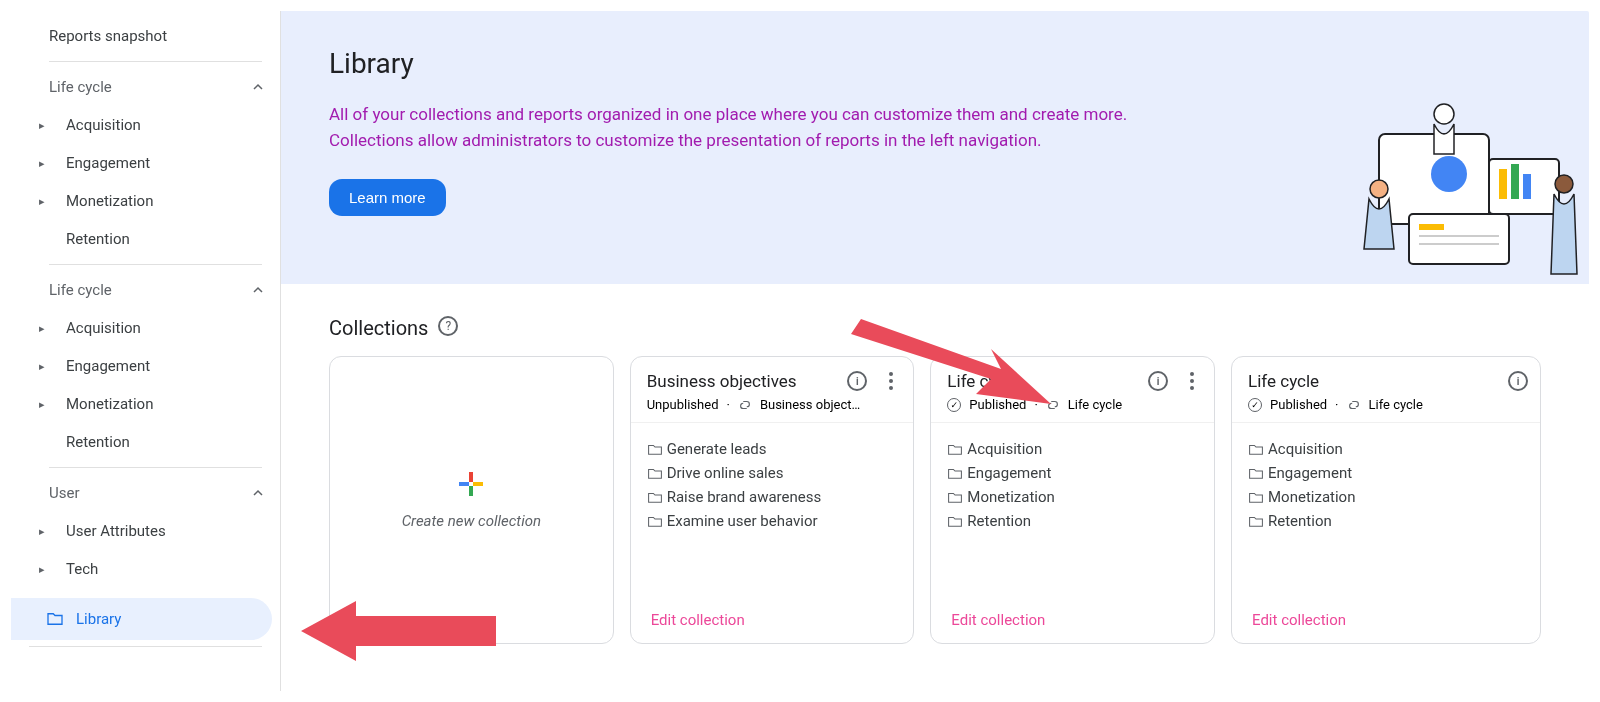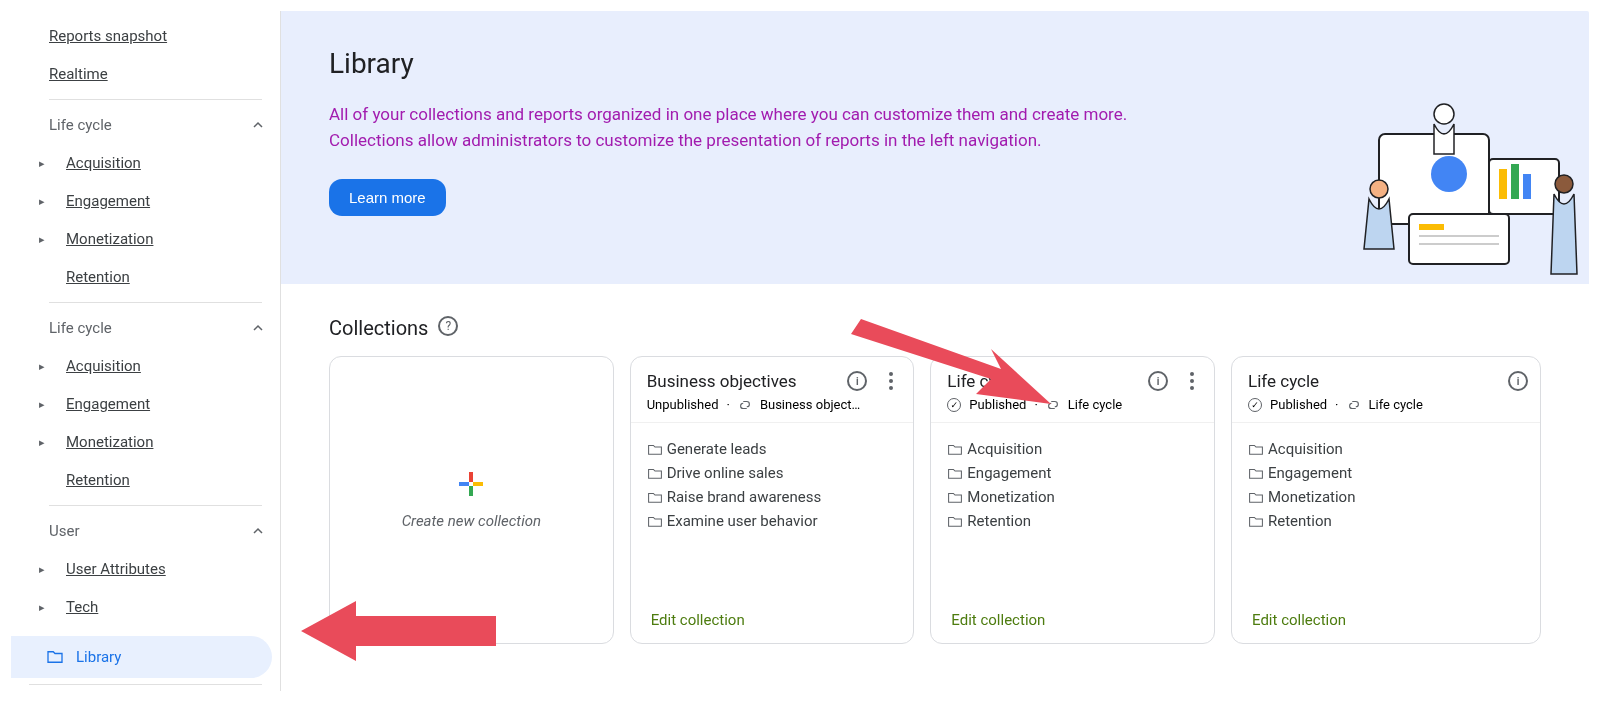--- a/index.html
+++ b/index.html
@@ -1,21 +1,21 @@
 <!DOCTYPE html>
 <html><head>
 <meta charset="utf-8">
 <style>
 * { box-sizing: border-box; margin: 0; padding: 0; }
 body { font-family: 'Google Sans', Roboto, Arial, sans-serif; background: #888; overflow: hidden; }
 .frame { width: 1600px; height: 702px; background: #fff; position: relative; margin: 0; }
 .inner { position: absolute; top: 11px; left: 11px; right: 11px; bottom: 11px; background: #fff; display: flex; border-radius: 2px; overflow: hidden; }
 
 .sidebar { width: 270px; background: #fff; border-right: 1px solid #e0e0e0; overflow-y: auto; padding-top: 6px; }
-.side-item { display: flex; align-items: center; height: 38px; padding: 0 14px 0 38px; font-size: 15px; color: #3c4043; cursor: pointer; text-decoration: underline; }
+.side-item { display: flex; align-items: center; height: 38px; padding: 0 14px 0 38px; font-size: 15px; color: #3c4043; cursor: pointer; }
 .side-sub { padding-left: 55px; }
 .side-section { display: flex; align-items: center; height: 38px; padding: 0 12px 0 38px; font-size: 15px; color: #5f6368; cursor: pointer; position: relative; }
 .side-divider { height: 1px; background: #e0e0e0; margin: 6px 18px 6px 38px; }
 .chevron { position: absolute; right: 16px; color: #5f6368; }
 .arrow-r { position: absolute; left: 28px; color: #5f6368; font-size: 11px; }
 .side-lib { display: flex; align-items: center; height: 42px; padding: 0 14px 0 35px; font-size: 15px; color: #1a73e8; background: #e8f0fe; border-radius: 0 21px 21px 0; margin-right: 8px; cursor: pointer; gap: 12px; }
 .folder-ic { width: 18px; height: 14px; }
 
 .main { flex: 1; overflow-y: auto; background: #fff; }
 .hero { background: #e8eefd; padding: 36px 48px 36px 48px; position: relative; min-height: 273px; }
@@ -43,35 +43,34 @@
 .info-ic { border: 2px solid #5f6368; border-radius: 50%; font-size: 10px; font-weight: bold; }
 .dots { display: flex; flex-direction: column; gap: 3px; }
 .dots span { width: 4px; height: 4px; background: #5f6368; border-radius: 50%; }
 .pub-ic { width: 14px; height: 14px; border: 1.5px solid #5f6368; border-radius: 50%; display: inline-flex; align-items: center; justify-content: center; font-size: 9px; }
 .link-ic { width: 14px; height: 14px; display: inline-block; }
 
 .card-body { padding: 14px 16px; flex: 1; }
 .card-item { display: flex; align-items: center; gap: 4px; padding: 3px 0; font-size: 15px; color: #3c4043; }
 .card-folder { width: 16px; height: 13px; flex-shrink: 0; }
 .card-foot { padding: 14px 20px; }
-.edit-link { color: #4d7c0f; font-size: 15px; cursor: pointer; }
+.edit-link { color: #ec4899; font-size: 15px; cursor: pointer; }
 
 .arrow-anno { position: absolute; pointer-events: none; }
 
 svg { display: block; }
 </style>
 </head>
 <body>
 
 <div class="frame">
 <div class="inner">
 
 <div class="sidebar">
   <div class="side-item">Reports snapshot</div>
-  <div class="side-item">Realtime</div>
   <div class="side-divider"></div>
 
   <div class="side-section">
     <span>Life cycle</span>
     <span class="chevron">
             <svg width="12" height="12" viewBox="0 0 12 12">
               <path d="M2 8 L6 4 L10 8" stroke="#5f6368" stroke-width="1.5" fill="none"></path>
             </svg>
           </span>
   </div>

